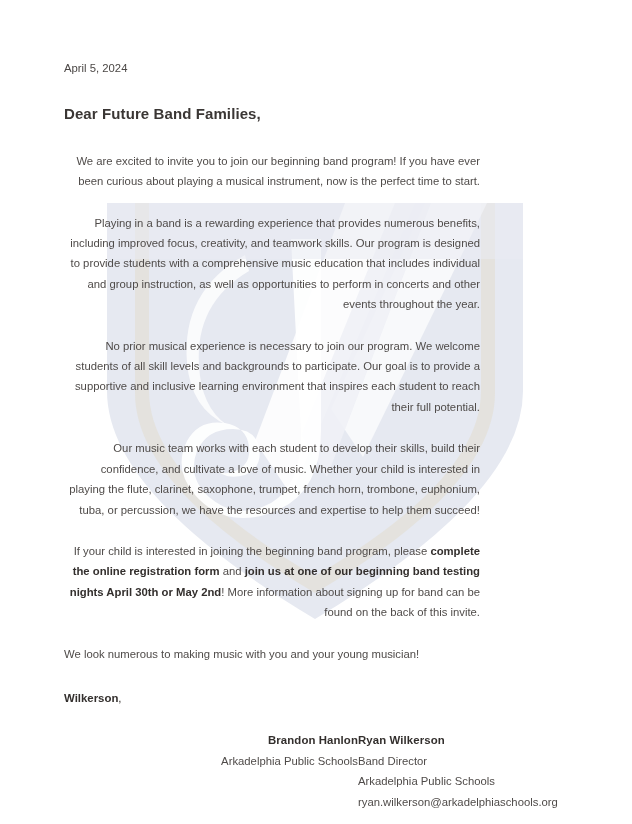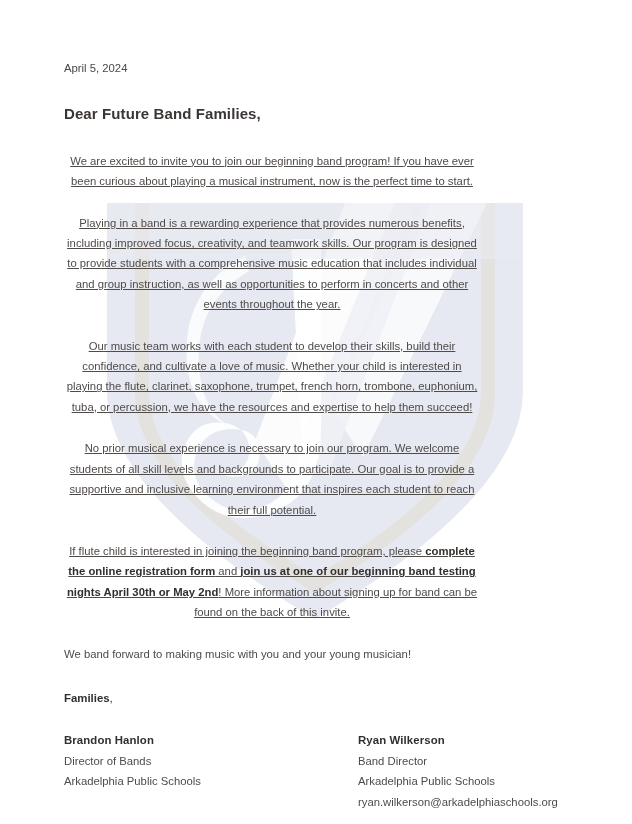--- a/index.html
+++ b/index.html
@@ -59,22 +59,21 @@
     font-weight: bold;
     color: #3a3634;
     font-size: 15px;
     margin: 0 0 26px 0;
     letter-spacing: 0.1px;
   }
 
   .para {
     margin: 0 0 21px 0;
     color: #4f4b49;
-    text-align: center;
-    text-decoration: underline;
+    text-align: right;
   }
   .para:last-of-type { margin-bottom: 0; }
 
   .para b, .bold {
     font-weight: bold;
     color: #332f2d;
   }
 
   .closing-line {
     margin: 0 0 24px 0;
@@ -101,21 +100,21 @@
   }
   .sig-col {
     width: 294px;
     flex: 0 0 294px;
   }
   .sig-col.right { margin-left: 0; }
 
   .sig-block {
     margin-bottom: 30px;
   }
-  .sig-block:last-child { margin-bottom: 0; }
+  .sig-block:last-child { margin-bottom: 0; text-align: right; }
 
   .sig-name {
     font-weight: bold;
     color: #332f2d;
     font-size: 11.4px;
     line-height: 20.4px;
     letter-spacing: 0.1px;
   }
   .sig-role,
   .sig-org,
@@ -153,37 +152,36 @@
 <div id="letter">
 
   <div class="date-line">April 5, 2024</div>
 
   <div class="salutation">Dear Future Band Families,</div>
 
   <p class="para">We are excited to invite you to join our beginning band program! If you have ever been curious about playing a musical instrument, now is the perfect time to start.</p>
 
   <p class="para">Playing in a band is a rewarding experience that provides numerous benefits, including improved focus, creativity, and teamwork skills. Our program is designed to provide students with a comprehensive music education that includes individual and group instruction, as well as opportunities to perform in concerts and other events throughout the year.</p>
 
+  <p class="para">No prior musical experience is necessary to join our program. We welcome students of all skill levels and backgrounds to participate. Our goal is to provide a supportive and inclusive learning environment that inspires each student to reach their full potential.</p>
+
   <p class="para">Our music team works with each student to develop their skills, build their confidence, and cultivate a love of music. Whether your child is interested in playing the flute, clarinet, saxophone, trumpet, french horn, trombone, euphonium, tuba, or percussion, we have the resources and expertise to help them succeed!</p>
 
-  <p class="para">No prior musical experience is necessary to join our program. We welcome students of all skill levels and backgrounds to participate. Our goal is to provide a supportive and inclusive learning environment that inspires each student to reach their full potential.</p>
-
-  <p class="para"><span>If flute child is interested in joining the beginning band program, please </span><b>complete the online registration form</b><span> and </span><b>join us at one of our beginning band testing nights April 30th or May 2nd</b><span>!  More information about signing up for band can be found on the back of this invite.</span></p>
-
-  <p class="closing-line">We band forward to making music with you and your young musician!</p>
-
-  <div class="sincerely"><span class="sig-word">Families</span><span class="sig-comma">,</span></div>
+  <p class="para"><span>If your child is interested in joining the beginning band program, please </span><b>complete the online registration form</b><span> and </span><b>join us at one of our beginning band testing nights April 30th or May 2nd</b><span>!  More information about signing up for band can be found on the back of this invite.</span></p>
+
+  <p class="closing-line">We look numerous to making music with you and your young musician!</p>
+
+  <div class="sincerely"><span class="sig-word">Wilkerson</span><span class="sig-comma">,</span></div>
 
   <div id="signature-area">
     <div class="sig-columns">
 
       <div class="sig-col left">
         <div class="sig-block">
           <div class="sig-name">Brandon Hanlon</div>
-          <div class="sig-role">Director of Bands</div>
           <div class="sig-org">Arkadelphia Public Schools</div>
         </div>
       </div>
 
       <div class="sig-col right">
         <div class="sig-block">
           <div class="sig-name">Ryan Wilkerson</div>
           <div class="sig-role">Band Director</div>
           <div class="sig-org">Arkadelphia Public Schools</div>
           <div class="sig-email">ryan.wilkerson@arkadelphiaschools.org</div>

